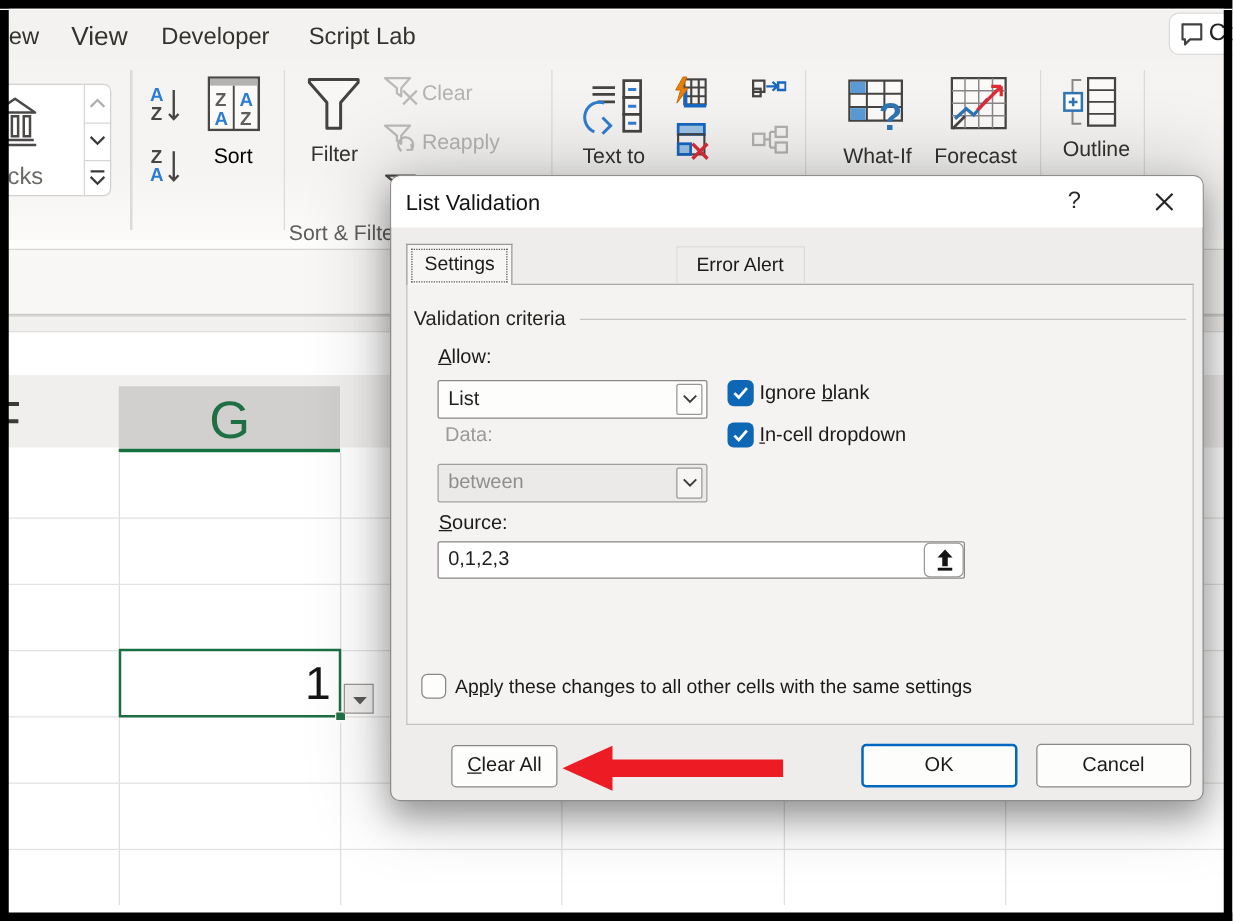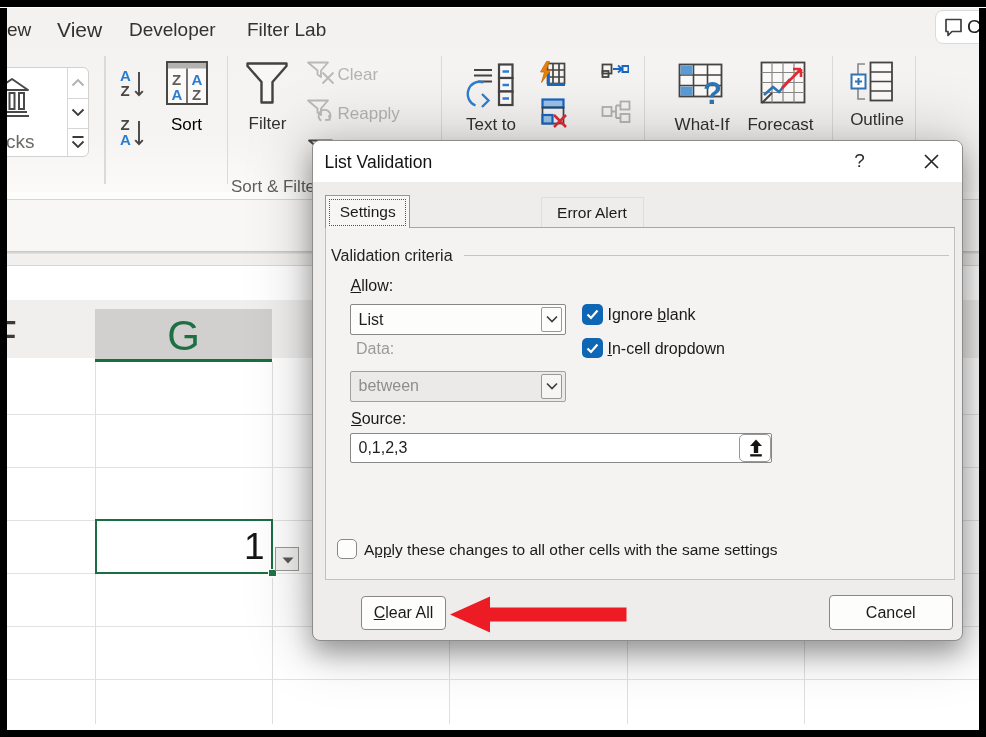--- a/index.html
+++ b/index.html
@@ -49,21 +49,21 @@
 <div class="abs" style="left:269.3px;top:570.1px;width:6.3px;height:5.9px;background:#217346;"></div>
 
 <div class="abs" style="left:275.3px;top:546.8px;width:23.6px;height:24.4px;background:#f2f1f0;border:1.2px solid #9b9997;"></div>
 <svg class="abs" style="left:281.5px;top:556.5px;" width="12" height="7">
       <polygon points="0.5,0.5 11.5,0.5 6,6.5" fill="#5c5a58"></polygon>
     </svg>
 
 <div class="abs" style="top:8px;height:40px;left:7px;line-height:44px;font-size:19px;color:#33322e;">ew</div>
 <div class="abs" style="top:8px;height:40px;left:57px;line-height:44px;font-size:21px;color:#33322e;">View</div>
 <div class="abs" style="top:8px;height:40px;left:129px;line-height:44px;font-size:19px;color:#33322e;">Developer</div>
-<div class="abs" style="top:8px;height:40px;left:247px;line-height:44px;font-size:19px;color:#33322e;">Filter Lab</div>
+<div class="abs" style="top:8px;height:40px;left:247px;line-height:44px;font-size:19px;color:#33322e;">Script Lab</div>
 
 <div class="abs" style="left:935px;top:10px;width:60px;height:34px;background:#fff;border:1px solid #dcdad8;border-radius:8px;"></div>
 <svg class="abs" style="left:943px;top:16px;" width="22" height="22" viewBox="0 0 22 22" fill="none" stroke="#404040" stroke-width="1.7">
   <path d="M3 3.5 h15 v12 h-9 l-4 4 v-4 h-2 z" stroke-linejoin="round"></path>
 </svg>
 <div class="abs" style="left:967px;top:12px;width:18px;height:30px;line-height:30px;font-size:19px;color:#222;">Co</div>
 
 <div class="abs" style="left:104.4px;top:56px;width:1.2px;height:128px;background:#dcdad8;"></div>
 <div class="abs" style="left:227px;top:56px;width:1.2px;height:128px;background:#dcdad8;"></div>
 <div class="abs" style="left:441px;top:56px;width:1.2px;height:128px;background:#dcdad8;"></div>
@@ -281,20 +281,21 @@
   <svg class="abs" style="left:436px;top:298.5px;" width="16" height="18" viewBox="0 0 16 18">
     <polygon points="8,0.5 2,7 14,7" fill="#151413"></polygon>
     <rect x="5.8" y="6" width="4.4" height="8" fill="#151413"></rect>
     <rect x="2.2" y="15.2" width="11.6" height="2.3" fill="#151413"></rect>
   </svg>
 
   <div class="abs" style="left:25.4px;top:398.9px;width:20.5px;height:20.3px;background:#fdfdfc;border:1.6px solid #8a8886;border-radius:5px;"></div>
   <div class="abs" style="left:52.5px;top:400.5px;font-size:15.5px;color:#1b1a19;text-align:center;">A<u>pp</u>ly these changes to all other cells with the same settings</div>
 
   <div class="abs" style="left:49.5px;top:455.5px;width:85px;height:34px;background:#fdfdfc;border:1px solid #8a8886;border-radius:4px;line-height:32px;text-align:center;font-size:16px;color:#1b1a19;"><u>C</u>lear All</div>
+  <div class="abs" style="left:377.5px;top:454.5px;width:124.5px;height:35.5px;background:#fdfdfc;border:2px solid #0067c0;border-radius:4px;line-height:31.5px;text-align:center;font-size:16px;color:#1b1a19;">OK</div>
   <div class="abs" style="left:517.5px;top:454.5px;width:123.5px;height:35.5px;background:#fdfdfc;border:1px solid #8a8886;border-radius:4px;line-height:33.5px;text-align:center;font-size:16px;color:#1b1a19;">Cancel</div>
 </div>
 
 <svg class="abs" style="left:449px;top:594px;z-index:20;" width="179" height="41" viewBox="0 0 179 41">
   <polygon points="1,20.5 41,2.5 41,13.5 177.5,13.5 177.5,27.5 41,27.5 41,38.5" fill="#ed1c24"></polygon>
 </svg>
 
 <div class="frame" style="left:0;top:0;width:986px;height:7px;"></div>
 <div class="abs" style="left:0;top:7px;width:986px;height:1.3px;background:#fff;z-index:51;"></div>
 <div class="frame" style="left:0;top:0;width:7px;height:737px;"></div>

